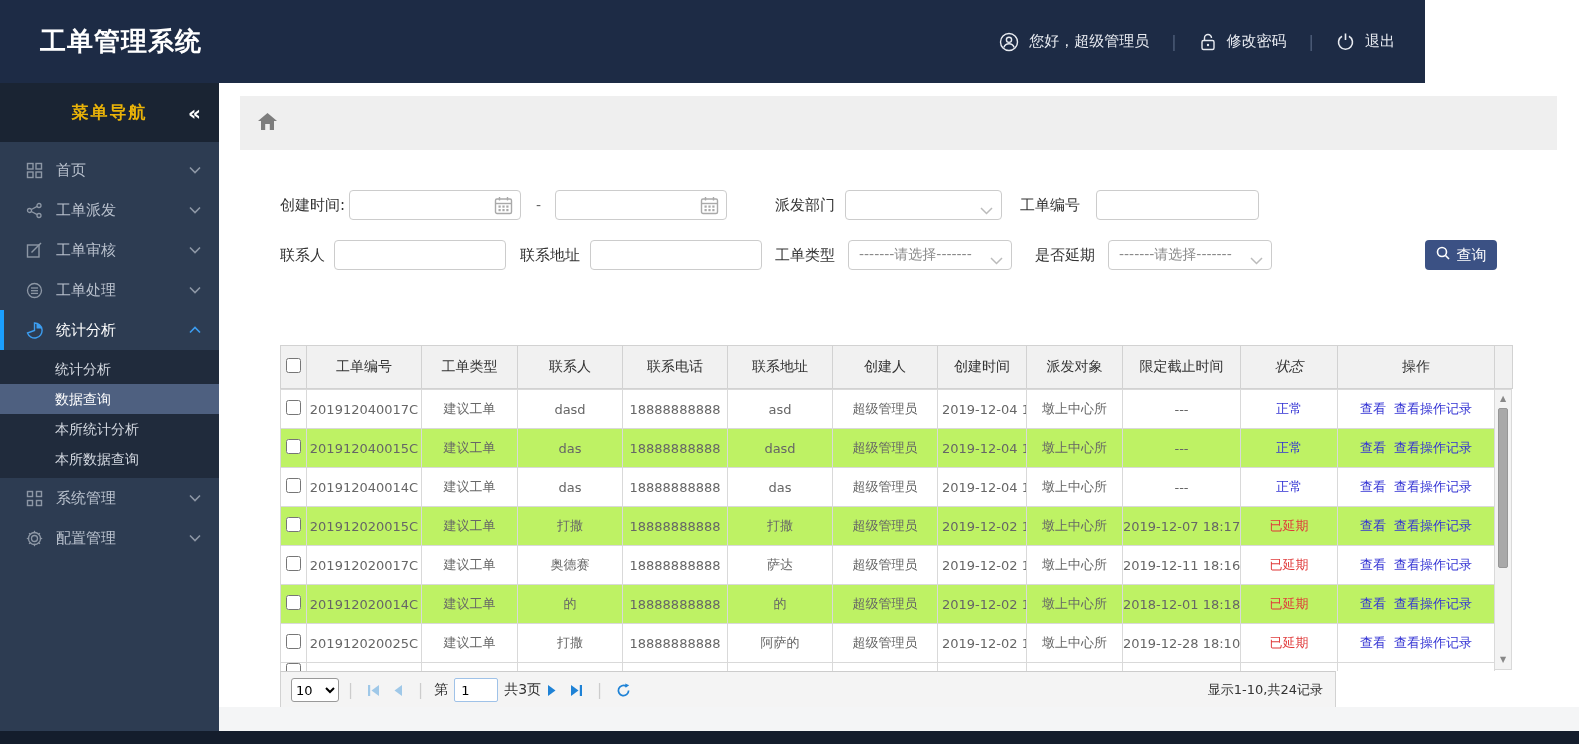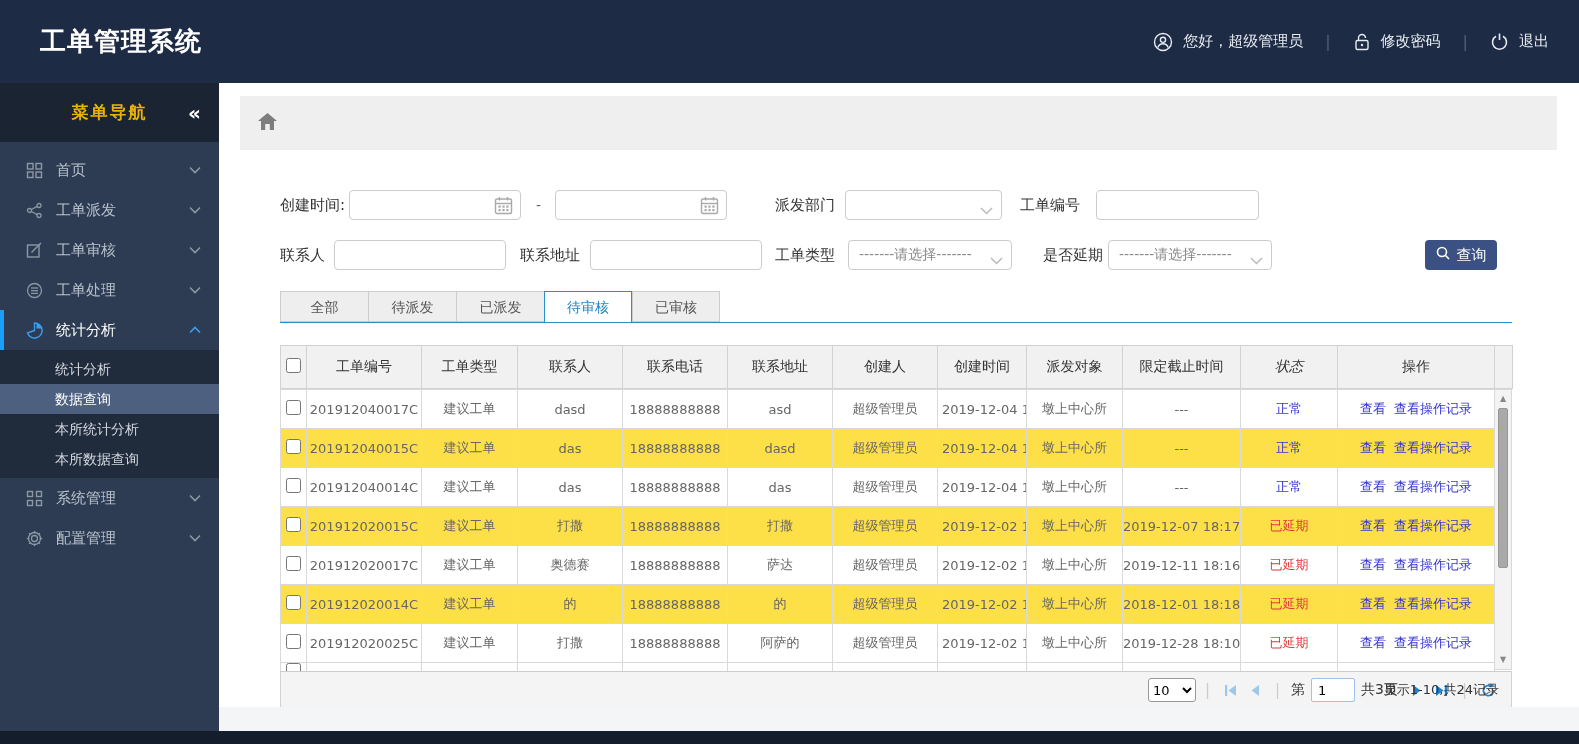--- a/index.html
+++ b/index.html
@@ -1,20 +1,20 @@
 <!DOCTYPE html>
 <html><head>
 <meta charset="utf-8">
 <style>
   * { margin:0; padding:0; box-sizing:border-box; }
   html,body { width:1579px; height:744px; overflow:hidden; }
   body { font-family:"DejaVu Sans","Liberation Sans",sans-serif; background:#fff; position:relative; font-size:14px; color:#333; }
 
   
-  .header { position:absolute; top:0; left:0; width:1579px; height:83px; background:#1d2b45; display:flex; align-items:center; justify-content:space-between; }
+  .header { position:absolute; top:0; left:0; width:1425px; height:83px; background:#1d2b45; display:flex; align-items:center; justify-content:space-between; }
   .header .app-title { color:#fff; font-size:26px; font-weight:bold; margin-left:40px; letter-spacing:1px; }
   .header-right { display:flex; align-items:center; color:#e8ebf1; font-size:15px; margin-right:30px; gap:14px; }
   .header-right .hitem { display:flex; align-items:center; gap:10px; cursor:pointer; }
   .header-right .hsep { color:#51607c; margin:0 8px; font-size:16px; }
   .hicon svg { display:block; }
 
   
   .sidebar { position:absolute; top:83px; left:0; width:219px; bottom:13px; background:#2d3c52; }
   .sidebar-title { height:59px; background:#1a2433; display:flex; align-items:center; justify-content:center; position:relative; }
   .sidebar-title .stext { color:#eab308; font-size:17px; font-weight:bold; letter-spacing:2px; }
@@ -56,42 +56,42 @@
   .tab:last-child { border-right:1px solid #ccc; }
   .tab.active { background:#fff; border:1px solid #2a8fc8; color:#1f85c4; height:32px; z-index:2; }
 
   
   .table-area { position:absolute; left:61px; top:262px; width:1232px; }
   table { border-collapse:collapse; table-layout:fixed; }
   .head-table { width:1232px; }
   .body-table { width:1214px; }
   th { height:43px; background:#f1f1f1; border:1px solid #d2d2d2; font-weight:normal; font-size:14px; color:#333; text-align:center; }
   td { height:39px; border:1px solid #d9d9d9; font-size:13px; color:#666; text-align:center; overflow:hidden; white-space:nowrap; }
-  tr.alt td { background:#fde047; }
+  tr.alt td { background:#bef264; }
   td.cell-status.normal { color:#3434d4; }
   td.cell-status.delayed { color:#e03a3a; }
   td.cell-ops a { color:#3434d4; text-decoration:none; margin:0 4px; cursor:pointer; }
   tr.partial td { height:8px; border-bottom:none; }
   tr.partial .cb-clip { height:8px; overflow:hidden; display:flex; justify-content:center; }
   input[type=checkbox] { width:15px; height:15px; cursor:pointer; }
 
   .body-flex { display:flex; }
   .vscroll { width:18px; height:281px; background:#f3f3f3; border:1px solid #d9d9d9; border-left:none; position:relative; }
   .vscroll .arr { position:absolute; left:0; width:100%; text-align:center; color:#888; font-size:8px; line-height:14px; cursor:pointer; }
   .vscroll .arr-up { top:2px; } .vscroll .arr-down { bottom:2px; }
   .vscroll .thumb { position:absolute; left:3px; width:10px; top:18px; height:160px; background:#a9a9a9; border:1px solid #979797; border-radius:2px; cursor:pointer; }
 
   
-  .pagination { width:1232px; height:38px; background:#f4f4f4; border:1px solid #d2d2d2; border-top:1px solid #ccc; display:flex; align-items:center; padding:0 10px; font-size:14px; color:#333; position:relative;justify-content:flex-end; }
+  .pagination { width:1056px; height:38px; background:#f4f4f4; border:1px solid #d2d2d2; border-top:1px solid #ccc; display:flex; align-items:center; padding:0 10px; font-size:14px; color:#333; position:relative; }
   .pagination select { width:48px; height:24px; font-size:13px; font-family:inherit; border:1px solid #999; border-radius:3px; background:#fff; }
   .psep { color:#ccc; margin:0 9px; font-size:15px; }
   .pbtn { display:flex; align-items:center; margin:0 5px; cursor:pointer; }
   .page-label { margin:0 4px 0 2px; }
   .page-input { width:44px; height:24px; border:1px solid #9fc2e8; border-radius:2px; font-size:13px; font-family:inherit; padding:0 6px; margin:0 6px 0 2px; }
-  .pages-total { margin-right:8px; }
+  .pages-total { }
   .psummary { position:absolute; right:12px; font-size:13px; color:#333; }
 </style>
 </head>
 <body>
 
 <div class="header">
   <div class="app-title">工单管理系统</div>
   <div class="header-right">
     <div class="hitem">
       <span class="hicon">
@@ -339,42 +339,35 @@
   <div class="tinput" style="left:371px; top:157px; width:172px;">
     <input value="" style="">
   </div>
   <span class="flabel" style="left:556px; top:157px;">工单类型</span>
   <div class="fselect" style="left:629px; top:157px; width:164px;">
     <span>-------请选择-------</span>
     <span class="chev"><svg width="13" height="8" viewBox="0 0 13 8">
           <polyline points="1,1 6.5,6.5 12,1" fill="none" stroke="#bbb" stroke-width="1.5"></polyline>
         </svg></span>
   </div>
-  <span class="flabel" style="left:816px; top:157px;margin-left:8px;">是否延期</span>
+  <span class="flabel" style="left:816px; top:157px;">是否延期</span>
   <div class="fselect" style="left:889px; top:157px; width:164px;">
     <span>-------请选择-------</span>
     <span class="chev"><svg width="13" height="8" viewBox="0 0 13 8">
           <polyline points="1,1 6.5,6.5 12,1" fill="none" stroke="#bbb" stroke-width="1.5"></polyline>
         </svg></span>
   </div>
   <button class="search-btn" style="left:1206px; top:157px;">
     <span><svg width="14" height="14" viewBox="0 0 14 14">
           <circle cx="6" cy="6" r="4.5" fill="none" stroke="#fff" stroke-width="1.6"></circle>
           <line x1="9.5" y1="9.5" x2="13" y2="13" stroke="#fff" stroke-width="1.6"></line>
         </svg></span>
     <span>查询</span>
   </button>
 
-  <div class="tabs">
-    <div class="tab">全部</div>
-    <div class="tab">待派发</div>
-    <div class="tab">已派发</div>
-    <div class="tab active">待审核</div>
-    <div class="tab">已审核</div>
-  </div>
 
   <div class="table-area">
     <table class="head-table">
       <tbody>
           <tr>
         <th style="width:26px;"><input type="checkbox" style=""></th>
         <th style="width:115px;">工单编号</th>
         <th style="width:96px;">工单类型</th>
         <th style="width:105px;">联系人</th>
         <th style="width:105px;">联系电话</th>

